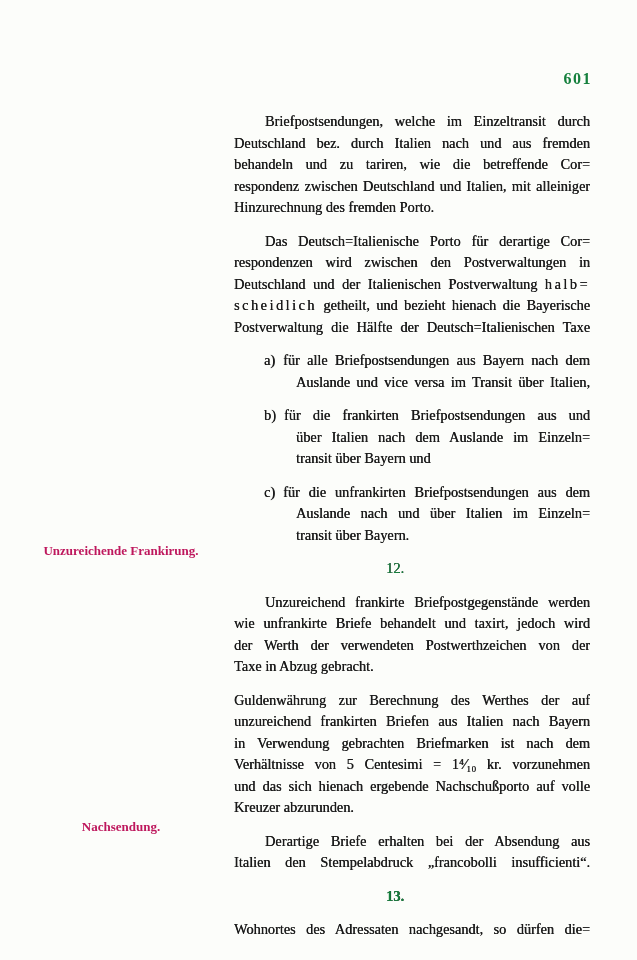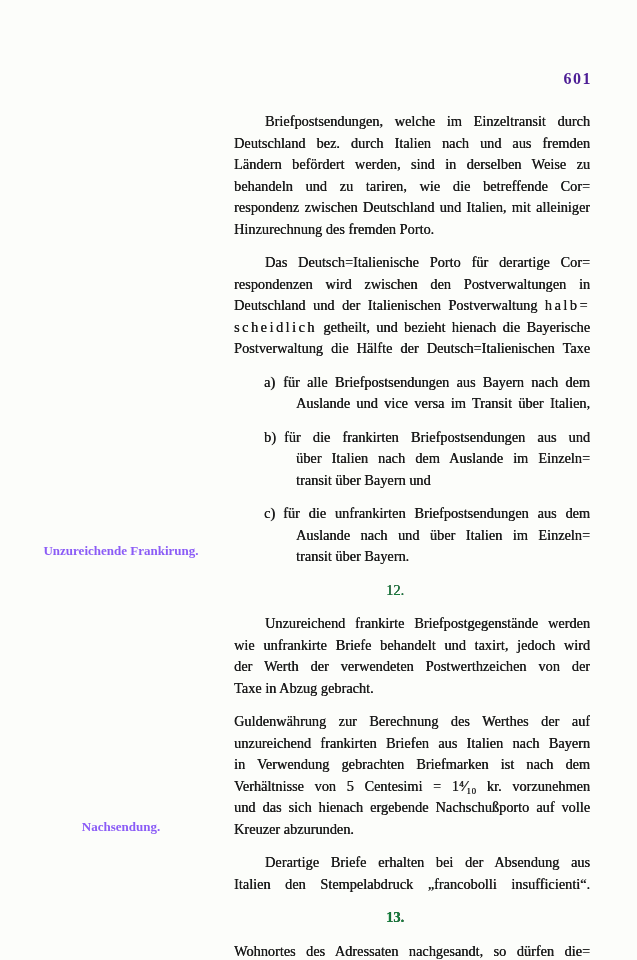--- a/index.html
+++ b/index.html
@@ -2,59 +2,58 @@
 <html><head>
 <meta charset="utf-8">
 <style>
   html,body{margin:0;padding:0;background:#fcfdfa;}
   .page{
     position:relative;width:637px;height:960px;background:#fcfdfa;
     font-family:"Liberation Serif","DejaVu Serif",serif;color:#1b1b1b;overflow:hidden;
   }
   .pagenum{
     position:absolute;top:70px;left:466px;width:126px;height:21px;
-    text-align:right;font-weight:bold;font-size:16px;letter-spacing:1.5px;color:#4c1d95;
+    text-align:right;font-weight:bold;font-size:16px;letter-spacing:1.5px;color:#15803d;
   }
   .col{position:absolute;left:222px;top:99px;width:380px;text-shadow:0.3px 0 0 #1b1b1b;}
   .para{margin:12px;}
   .ln{height:21.5px;line-height:21.5px;font-size:14.3px;overflow:hidden;}
   .j{text-align:justify;text-align-last:justify;}
   .e{text-align:left;text-align-last:left;}
   .ind{text-indent:31px;}
   .li1{padding-left:30px;}
   .li2{padding-left:62px;}
   .lbl{margin-right:8px;}
   .sperr{letter-spacing:2.5px;}
   .hd{height:21.5px;line-height:21.5px;text-align:center;text-align-last:center;
       padding-right:34px;font-size:14.5px;color:#15803d;}
   .hd12{margin-top:7px;margin-bottom:3px;}
   .hd13{margin-top:6px;margin-bottom:1px;font-weight:bold;}
   .marginalia{
     position:absolute;left:25px;width:192px;text-align:center;font-weight:bold;
-    font-size:13px;line-height:21.5px;white-space:nowrap;color:#8b5cf6;
+    font-size:13px;line-height:21.5px;white-space:nowrap;color:#be185d;
   }
   .note1{top:540px;}
   .note2{top:816px;}
 </style>
 </head>
 <body>
 
 <div class="page">
 
   <div class="pagenum">601</div>
 
   <div class="marginalia note1">Unzureichende Frankirung.</div>
   <div class="marginalia note2">Nachsendung.</div>
 
   <div class="col">
 
     <div class="para">
       <div class="ln j ind">Briefpostsendungen, welche im Einzeltransit durch</div>
       <div class="ln j">Deutschland bez. durch Italien nach und aus fremden</div>
-      <div class="ln j">Ländern befördert werden, sind in derselben Weise zu</div>
       <div class="ln j">behandeln und zu tariren, wie die betreffende Cor=</div>
       <div class="ln j">respondenz zwischen Deutschland und Italien, mit alleiniger</div>
       <div class="ln e">Hinzurechnung des fremden Porto.</div>
     </div>
 
     <div class="para">
       <div class="ln j ind">Das Deutsch=Italienische Porto für derartige Cor=</div>
       <div class="ln j">respondenzen wird zwischen den Postverwaltungen in</div>
       <div class="ln j"><span>Deutschland und der Italienischen Postverwaltung </span><span class="sperr">halb=</span></div>
       <div class="ln j"><span class="sperr">scheidlich</span><span> getheilt, und bezieht hienach die Bayerische</span></div>

